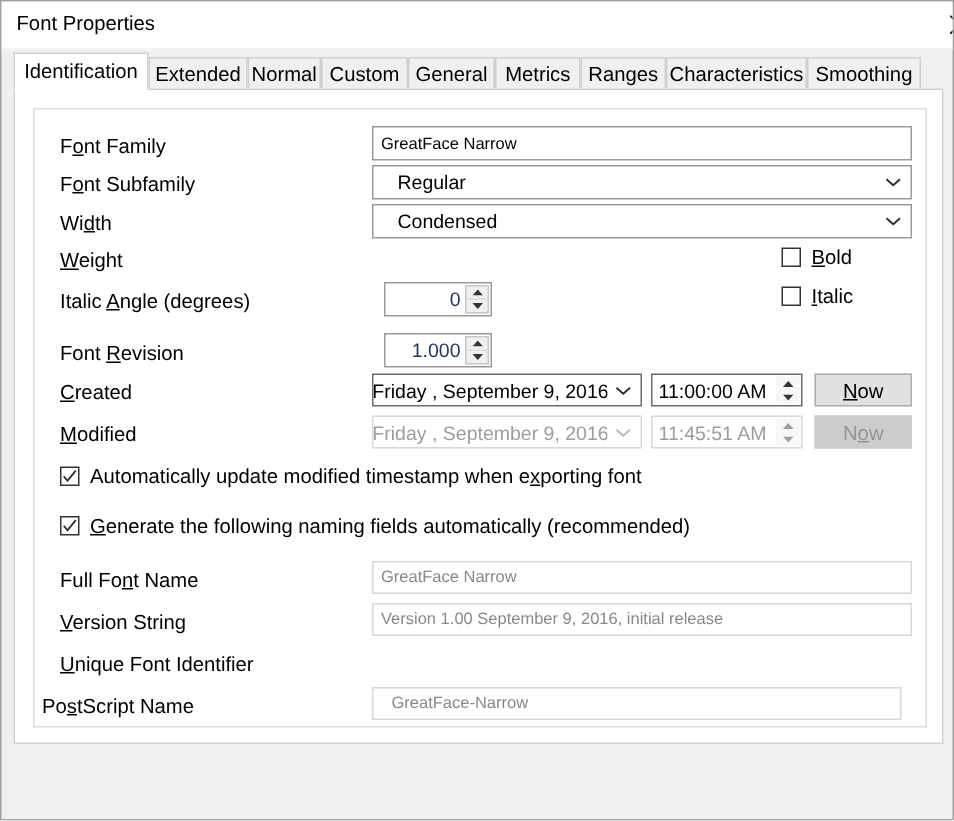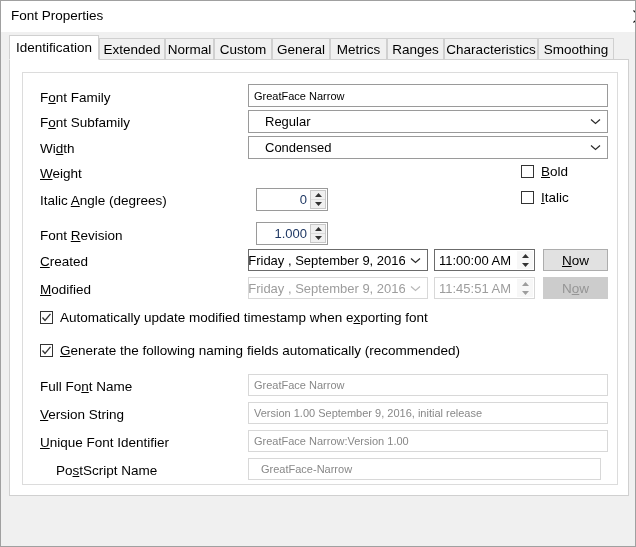--- a/index.html
+++ b/index.html
@@ -546,24 +546,21 @@
     <div class="tinput readonly" style="left:238px; top:314px; width:360px; height:22px;">
         <span>GreatFace Narrow</span>
       </div>
 
     <div class="flabel" style="left:30px; top:347px;"><span></span><span class="acc">V</span><span>ersion String</span></div>
     <div class="tinput readonly" style="left:238px; top:342px; width:360px; height:22px;">
         <span>Version 1.00 September 9, 2016, initial release</span>
       </div>
 
     <div class="flabel" style="left:30px; top:375px;"><span></span><span class="acc">U</span><span>nique Font Identifier</span></div>
-    <div class="tinput readonly" style="left:238px; top:370px; width:360px; height:22px;">
-        <span>GreatFace Narrow:Version 1.00</span>
-      </div>
-
-    <div class="flabel" style="left:46px; top:403px;"><span>Po</span><span class="acc">s</span><span>tScript Name</span></div>
+
+    <div class="flabel" style="left:18px; top:403px;"><span>Po</span><span class="acc">s</span><span>tScript Name</span></div>
     <div class="tinput readonly" style="left:238px; top:398px; width:353px; height:22px;padding-left:12px;">
         <span>GreatFace-Narrow</span>
       </div>
   </div>
 
 
 </div>
 
 </body></html>

